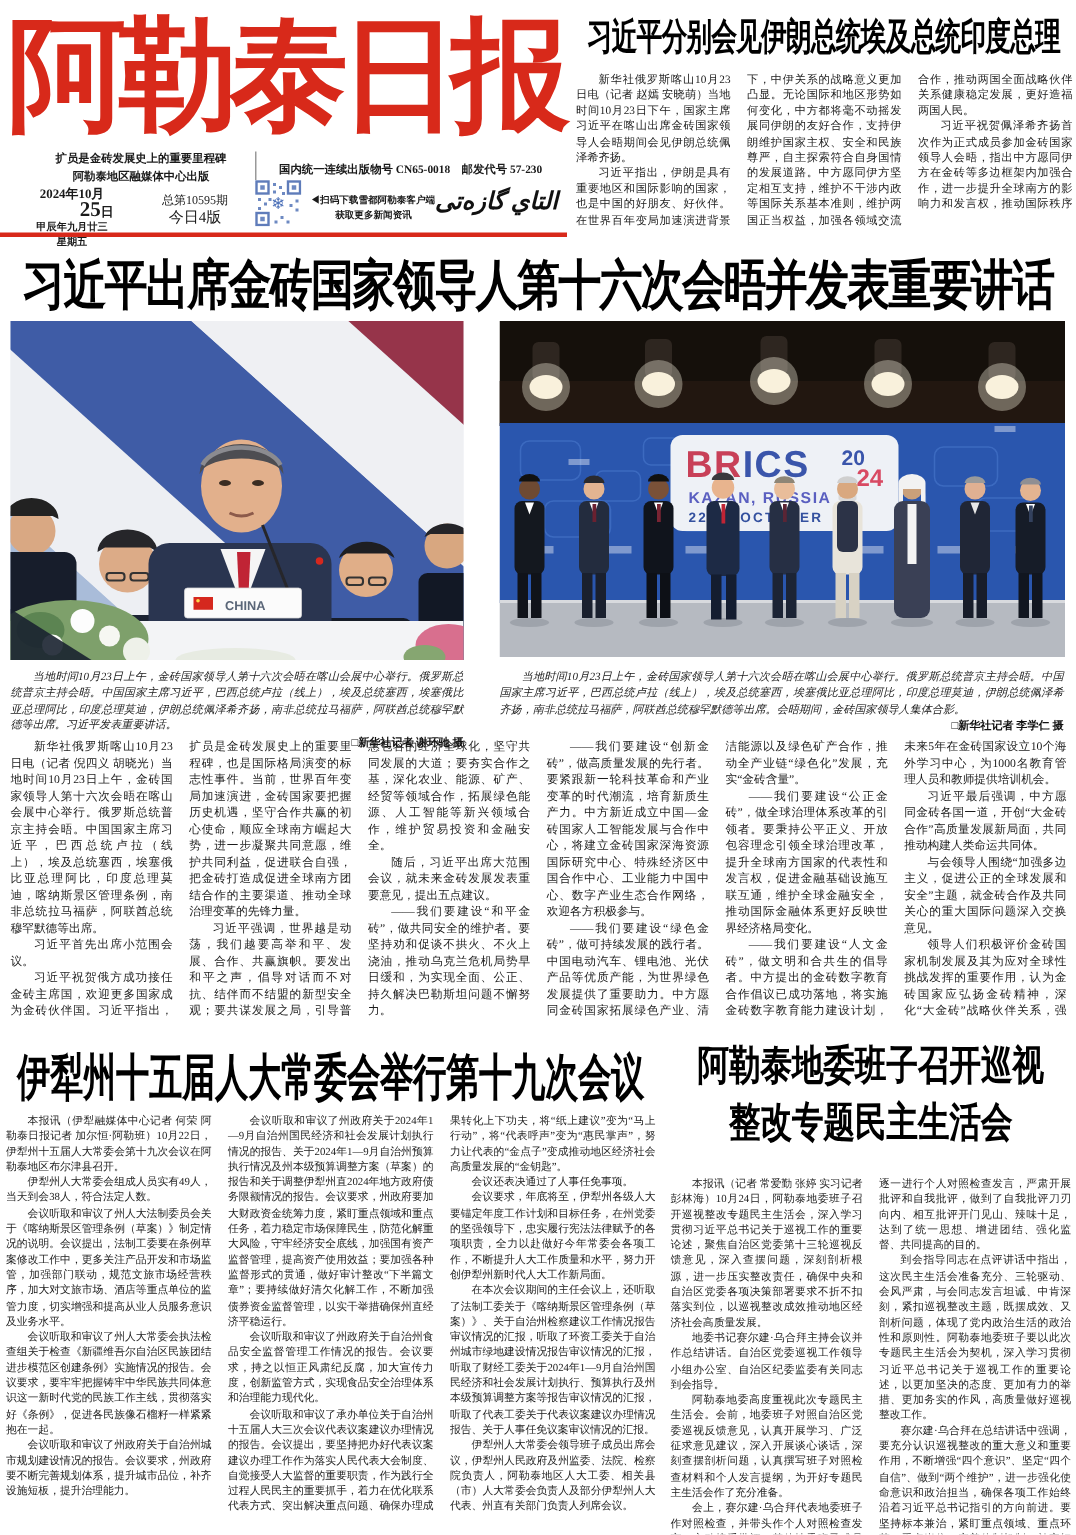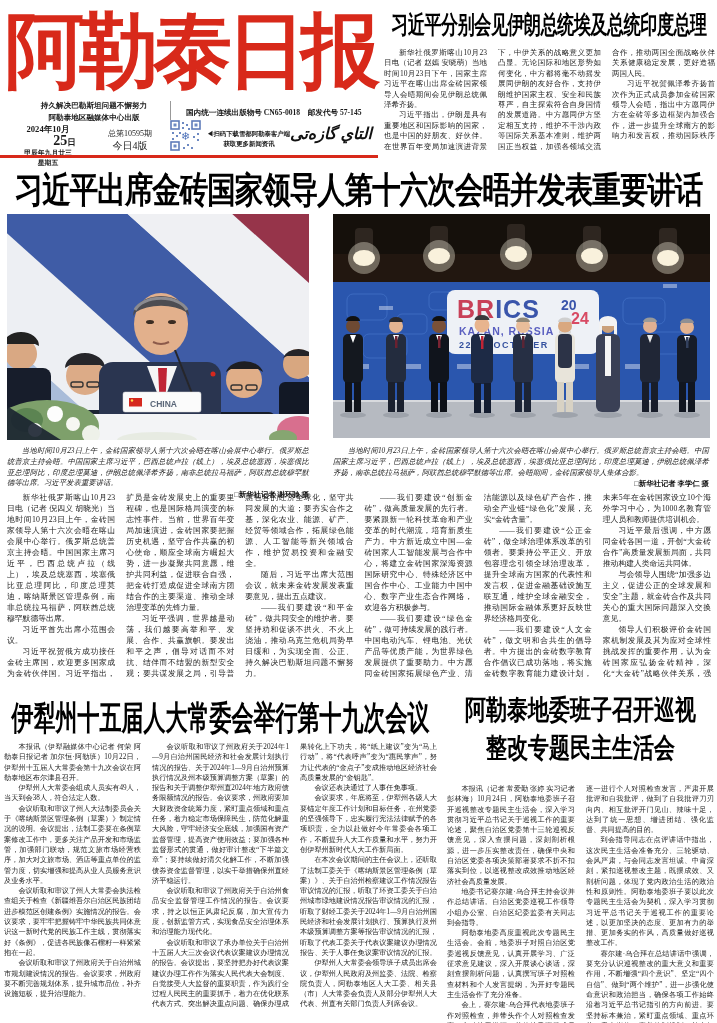--- a/index.html
+++ b/index.html
@@ -32,25 +32,25 @@
   .credit{font-size:7.4px;font-weight:bold;text-align:right;font-style:normal;color:#111;margin-top:1px;}
 </style>
 </head>
 <body>
 
 <div id="page">
 
   <div class="abs brand" style="left:5px;top:2px;">阿勒泰日报</div>
 
   <div class="abs pub" style="left:22px;top:100px;width:144px;">
-    <div>持久解决巴勒斯坦问题不懈努力</div>
+    <div>扩员是金砖发展史上的重要里程碑</div>
     <div>阿勒泰地区融媒体中心出版</div>
   </div>
   <div class="abs vbar" style="left:170px;top:101px;height:21px;"></div>
-  <div class="abs issn" style="left:186px;top:108px;">国内统一连续出版物号 CN65-0018　邮发代号 57-145</div>
+  <div class="abs issn" style="left:186px;top:108px;">国内统一连续出版物号 CN65-0018　邮发代号 57-230</div>
 
   <div class="abs" style="left:10px;top:124px;width:76px;">
     <div class="dateline">
       <span>2024年10月</span><span class="big">25</span><span>日</span>
     </div>
     <div class="datesub">甲辰年九月廿三</div>
     <div class="datesub">星期五</div>
   </div>
 
   <div class="abs issue" style="left:100px;top:128px;width:60px;">

